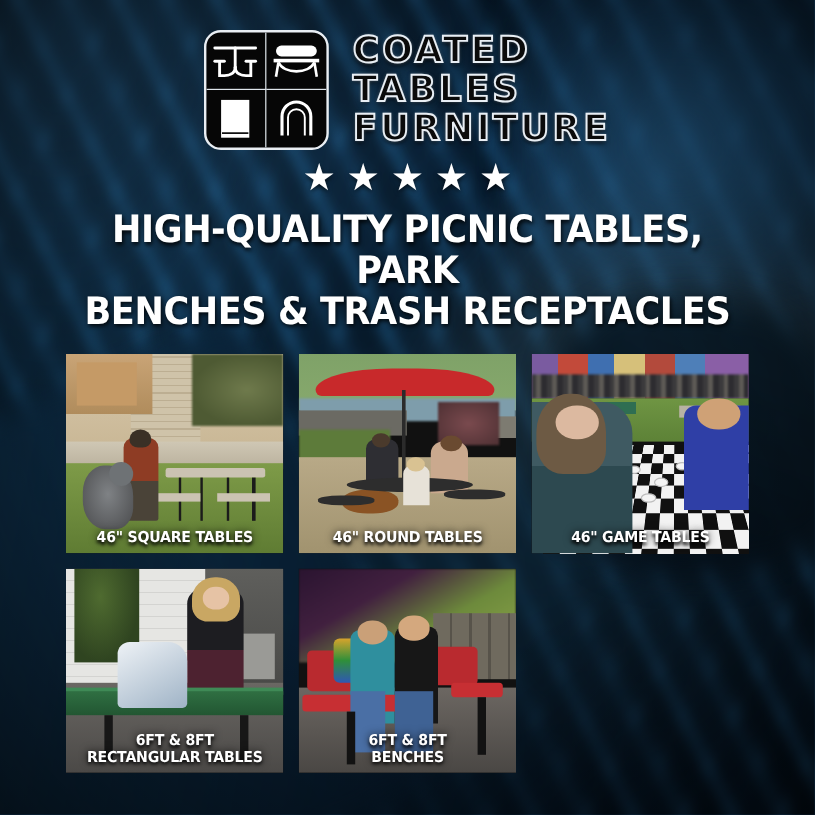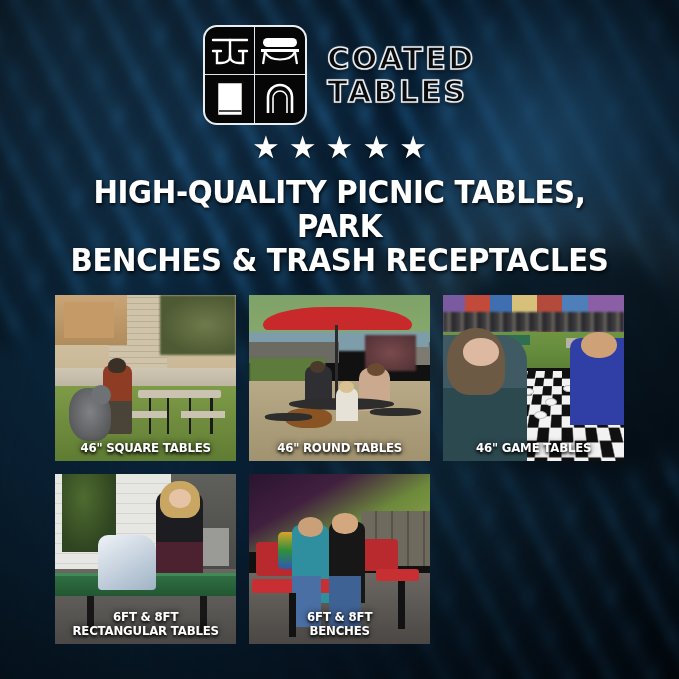--- a/index.html
+++ b/index.html
@@ -253,20 +253,21 @@
       <div class="logo-cell">
         <svg width="34" height="34" viewBox="0 0 34 34" aria-hidden="true">
           <path d="M5 31 L5 15 A12 12 0 0 1 29 15 L29 31" fill="none" stroke="#ffffff" stroke-width="2.6"></path>
           <path d="M10 31 L10 16 A7 7 0 0 1 24 16 L24 31" fill="none" stroke="#ffffff" stroke-width="1.6"></path>
         </svg>
       </div>
     </div>
     <div class="logo-wordmark">
       <div class="logo-line">COATED</div>
       <div class="logo-line">TABLES</div>
+      <div class="logo-line">FURNITURE</div>
     </div>
   </div>
 
   <div class="stars">
     <span class="star">★</span>
     <span class="star">★</span>
     <span class="star">★</span>
     <span class="star">★</span>
     <span class="star">★</span>
   </div>

